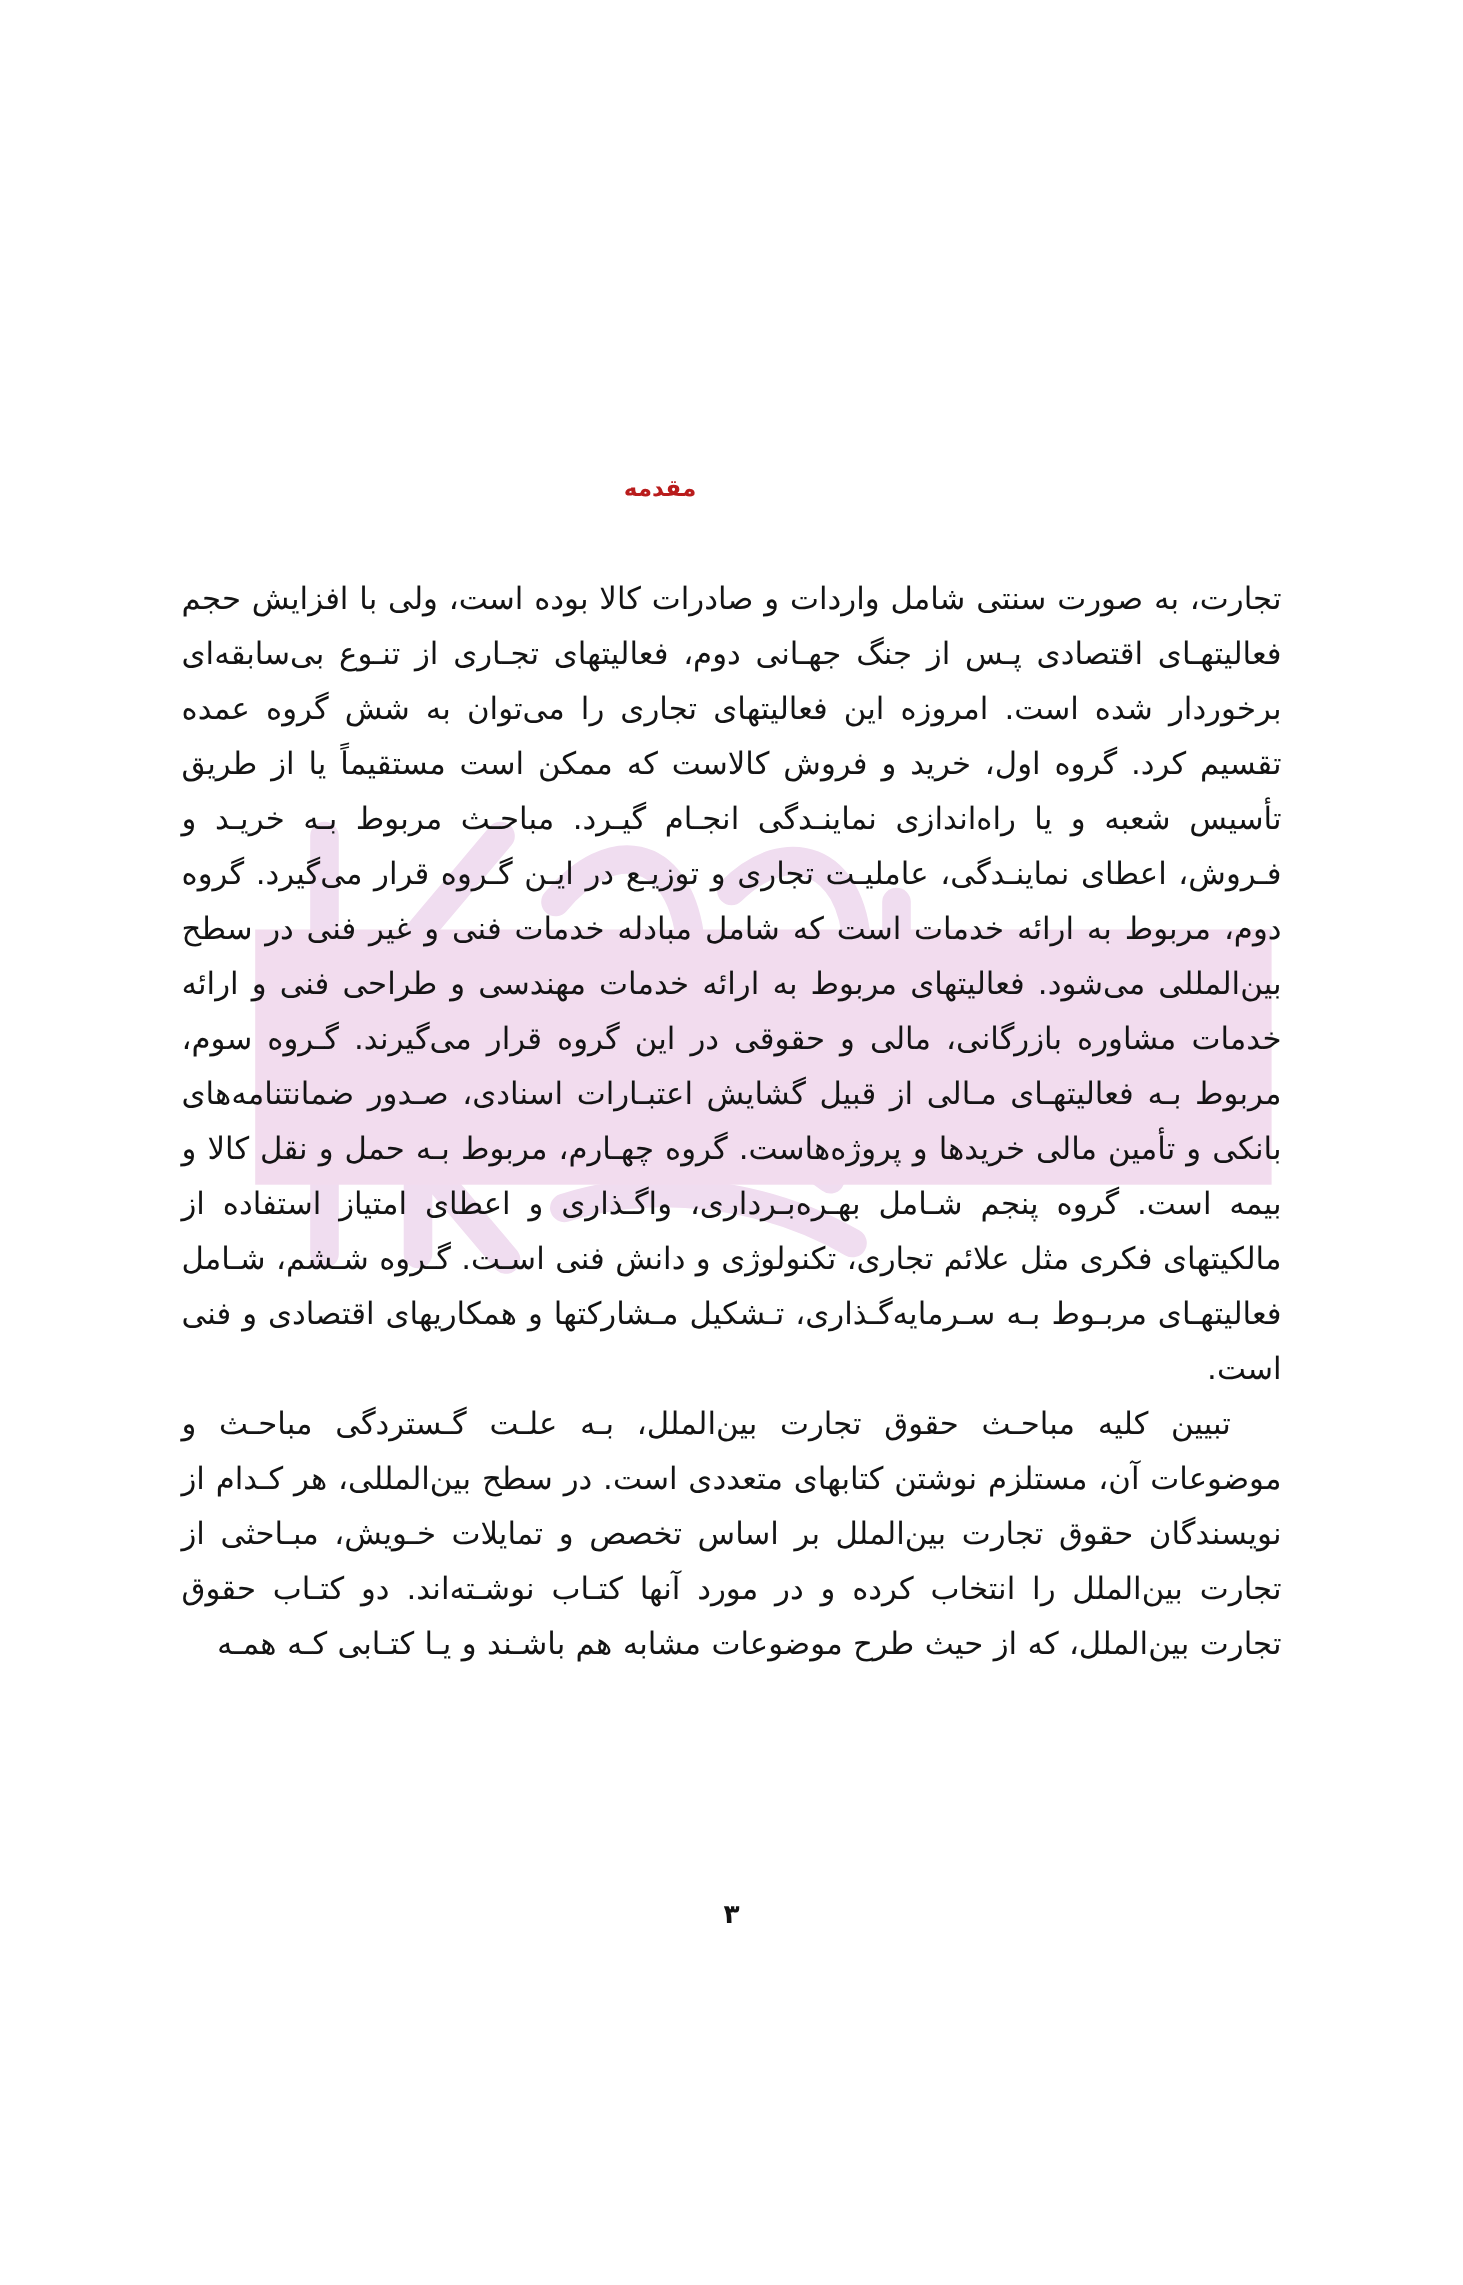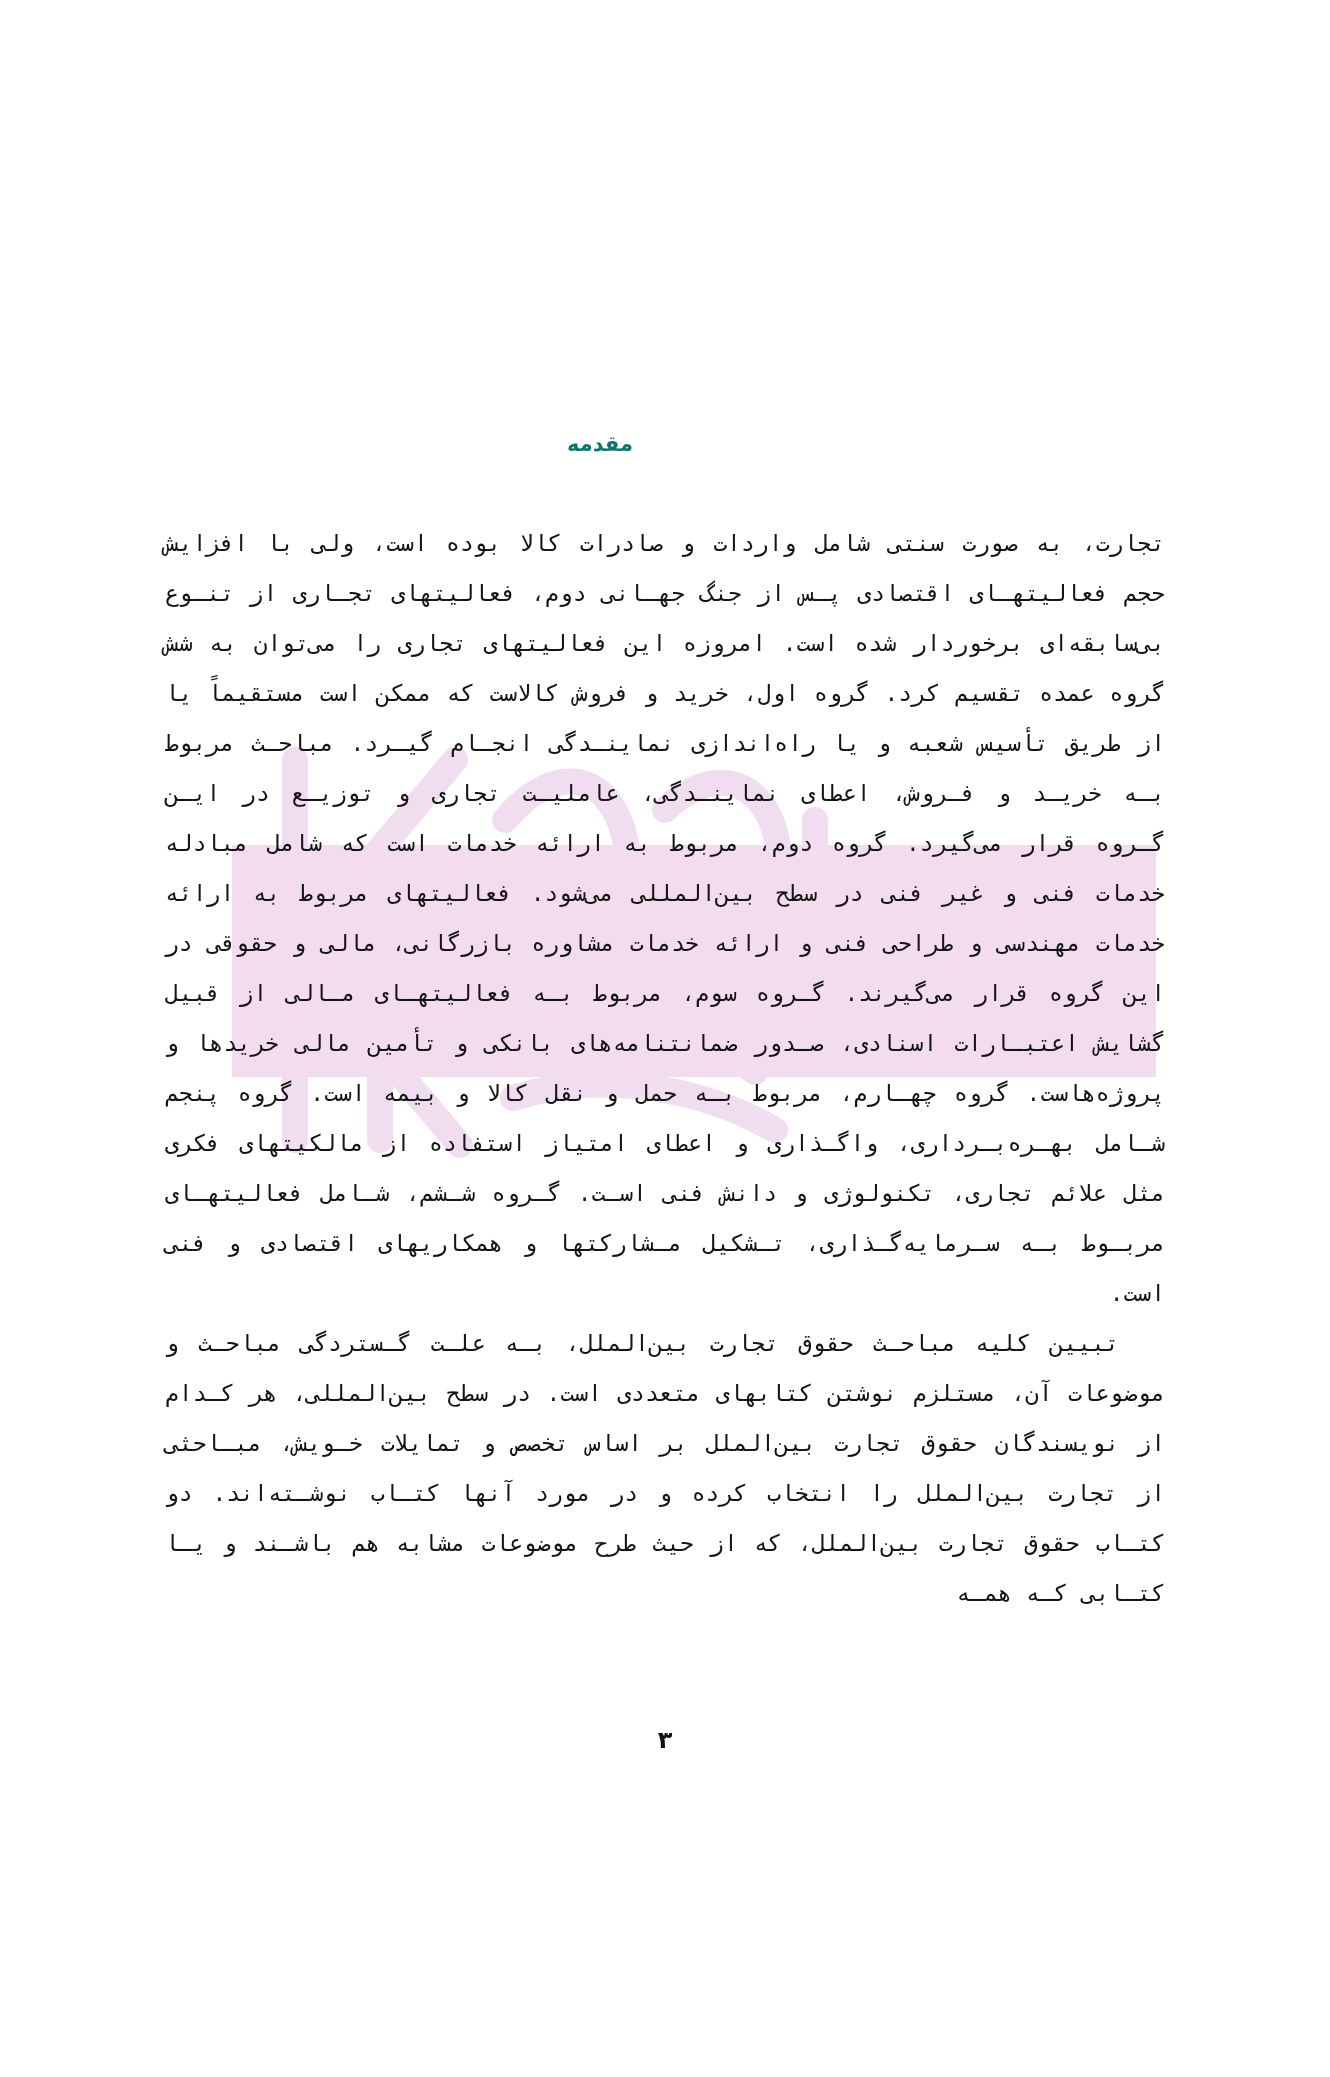--- a/index.html
+++ b/index.html
@@ -58,33 +58,32 @@
   }
 
   .doc-title {
     position: absolute;
     top: 432px;
     left: 0;
     width: 1200px;
     text-align: center;
     font-size: 21px;
     font-weight: bold;
-    color: #0f766e;
+    color: #b91c1c;
     letter-spacing: 0.5px;
   }
 
   .text-block {
     position: absolute;
     left: 165px;
     width: 1000px;
     color: #141414;
-    font-size: 23px;
+    font-size: 28px;
     direction: rtl;
     text-align: justify;
-    font-family: Liberation Mono, monospace;
   }
 
   .para {
     margin: 0;
     line-height: 50px;
     text-align: justify;
     text-justify: inter-word;
     word-spacing: 0.5px;
   }
 

